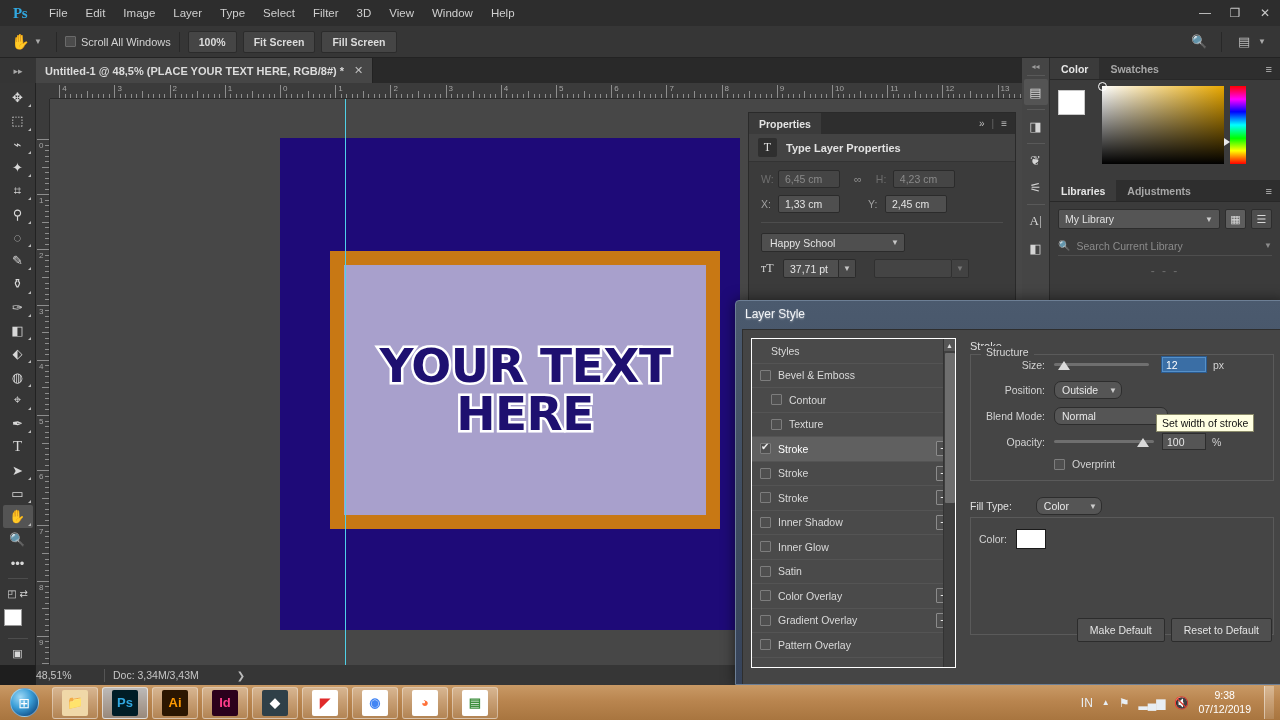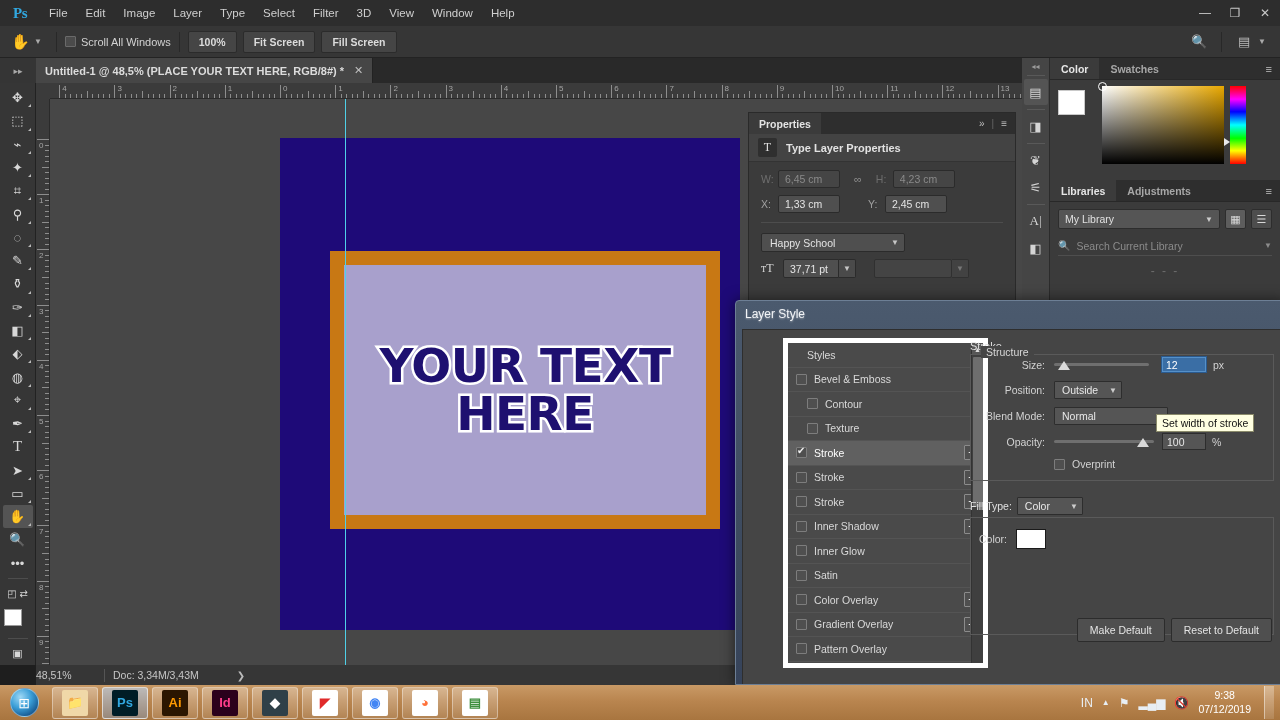--- a/index.html
+++ b/index.html
@@ -325,21 +325,21 @@
     position:absolute; left:6px; top:28px; right:1px; bottom:0;
     background:#454545;
     border:1px solid #2e2e2e; border-bottom:none;
     display:flex;
   }
   .ls-left {
     width:215px; padding:8px 0 0 8px;
   }
   .ls-list {
     width:205px; height:330px; background:#4a4a4a;
-    border:5px solid #ffffff; overflow:hidden; position:relative;margin-left:32px;
+    border:1px solid #ffffff; overflow:hidden; position:relative;
   }
   .ls-item {
     height:24.5px; display:flex; align-items:center; padding:0 4px 0 8px;
     border-bottom:1px solid #545454; color:#d9d9d9; font-size:10.5px;
     cursor:pointer;
   }
   .ls-item.selected { background:#606060; color:#fff; }
   .ls-item.header { font-size:10.5px; }
   .ls-item .ck {
     width:11px; height:11px; background:#4f4f4f; border:1px solid #7d7d7d;
@@ -395,21 +395,21 @@
   .numinput {
     width:40px; height:17px; background:#555; border:1px solid #2d2d2d;
     color:#e8e8e8; font-size:10.5px; display:flex; align-items:center; padding:0 4px;
   }
   .numinput.sel {
     background:#3a6ea5; border:1px solid #2a5a8f; color:#fff;
     box-shadow: inset 0 0 0 1px #5590c8;
   }
   .unit { color:#d2d2d2; font-size:10.5px; margin-left:6px; }
   .dsel {
-    height:18px; background:#555; border:1px solid #2d2d2d; border-radius:1px;
+    height:18px; background:#555; border:1px solid #2d2d2d; border-radius:7px;
     color:#e8e8e8; font-size:10.5px; display:flex; align-items:center;
     justify-content:space-between; padding:0 4px 0 7px;
   }
   .dsel .car { color:#ccc; font-size:8px; margin-left:10px; }
   .ck2 {
     width:11px; height:11px; background:#4f4f4f; border:1px solid #7d7d7d;
     border-radius:1px; margin-right:7px; display:inline-block;
   }
   .tooltip {
     position:absolute; background:#ffffe1; border:1px solid #8a8a6a;
@@ -1103,21 +1103,21 @@
 
             <div class="frow" style="margin-bottom:0;">
               <span class="flabel"></span>
               <span class="ck2"></span>
               <span style="color:#d2d2d2;font-size:10.5px;">Overprint</span>
             </div>
           </div>
         </div>
 
         <div class="fieldset" style="margin-top:16px;">
-          <div style="display:flex;align-items:center;gap:5px;margin-bottom:2px;">
+          <div style="display:flex;align-items:center;gap:24px;margin-bottom:2px;">
             <span style="color:#e0e0e0;font-size:10.5px;">Fill Type:</span>
             <div class="dsel" style="width:66px;">
               <span>Color</span>
               <span class="car">▼</span>
             </div>
           </div>
           <div class="fs-box" style="height:118px;padding-top:12px;">
             <div class="frow">
               <span style="color:#d2d2d2;font-size:10.5px;margin-right:9px;">Color:</span>
               <div class="colorswatch"></div>

